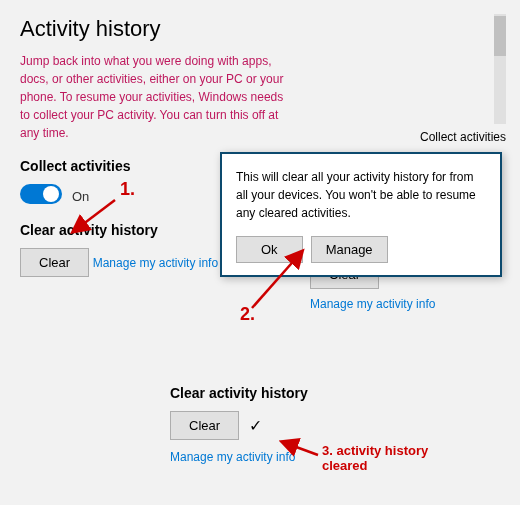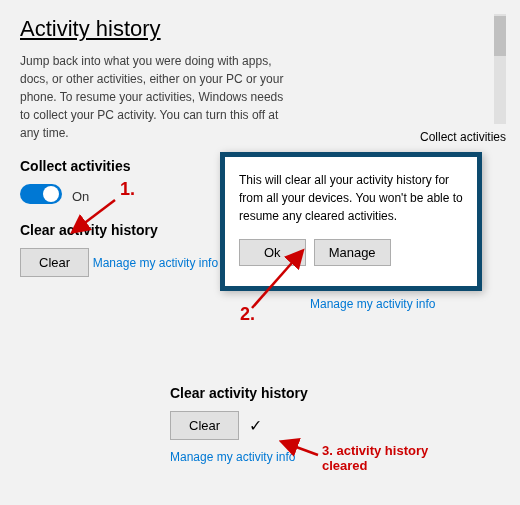--- a/index.html
+++ b/index.html
@@ -20,26 +20,25 @@
       position: absolute;
       top: 0; left: 0;
       bottom: 0;
     }
 
     .page-title {
       font-size: 22px;
       font-weight: 300;
       color: #000;
       margin-bottom: 10px;
-      text-decoration: underline;
     }
 
     .description {
       font-size: 12px;
-      color: #404040;
+      color: #be185d;
       line-height: 1.5;
       margin-bottom: 16px;
     }
 
     .section-title {
       font-size: 14px;
       font-weight: 600;
       color: #000;
       margin-bottom: 10px;
     }
@@ -123,25 +122,25 @@
       height: 40px;
       background: #c0c0c0;
       margin-top: 2px;
     }
 
     
     .dialog {
       position: absolute;
       top: 152px;
       left: 220px;
-      width: 262px;
+      width: 282px;
       background: white;
-      border: 5px solid #0c4a6e;
+      border: 2px solid #0c4a6e;
       box-shadow: 2px 2px 8px rgba(0,0,0,0.25);
-      padding: 14px 14px 20px 14px;
+      padding: 14px 14px 12px 14px;
       z-index: 10;
     }
 
     .dialog-text {
       font-size: 12px;
       color: #000;
       line-height: 1.5;
       margin-bottom: 14px;
     }
 

